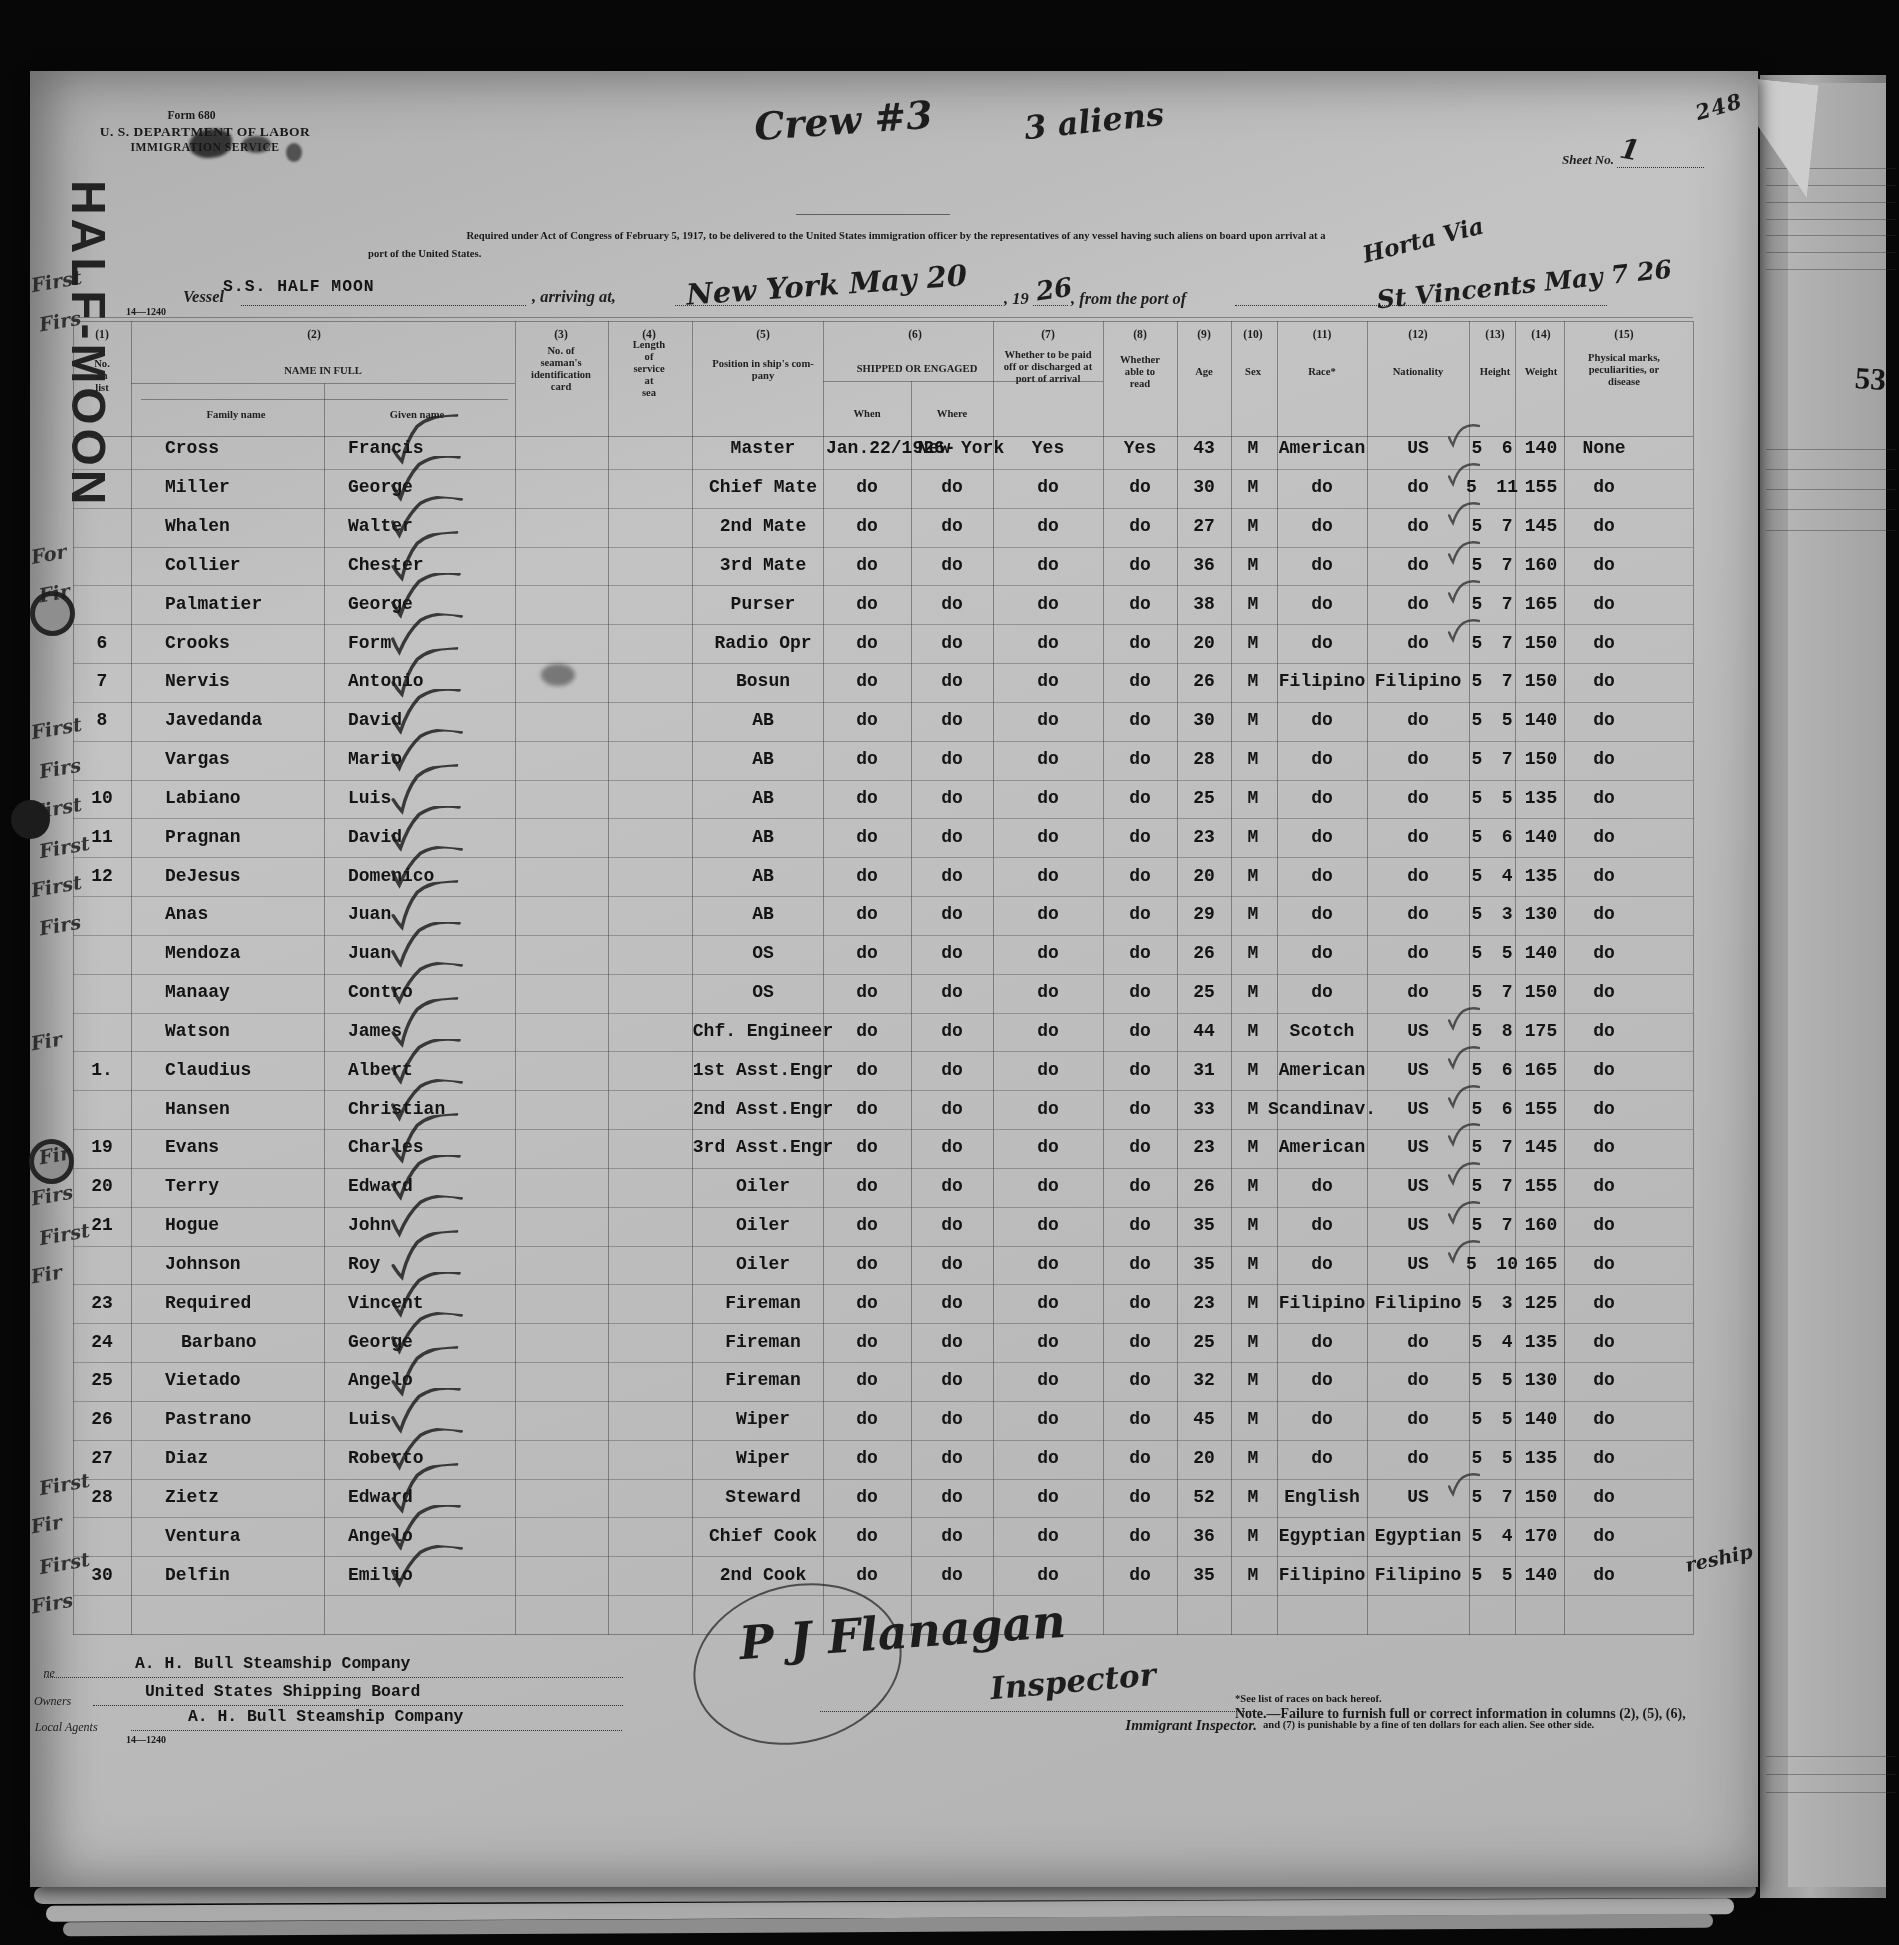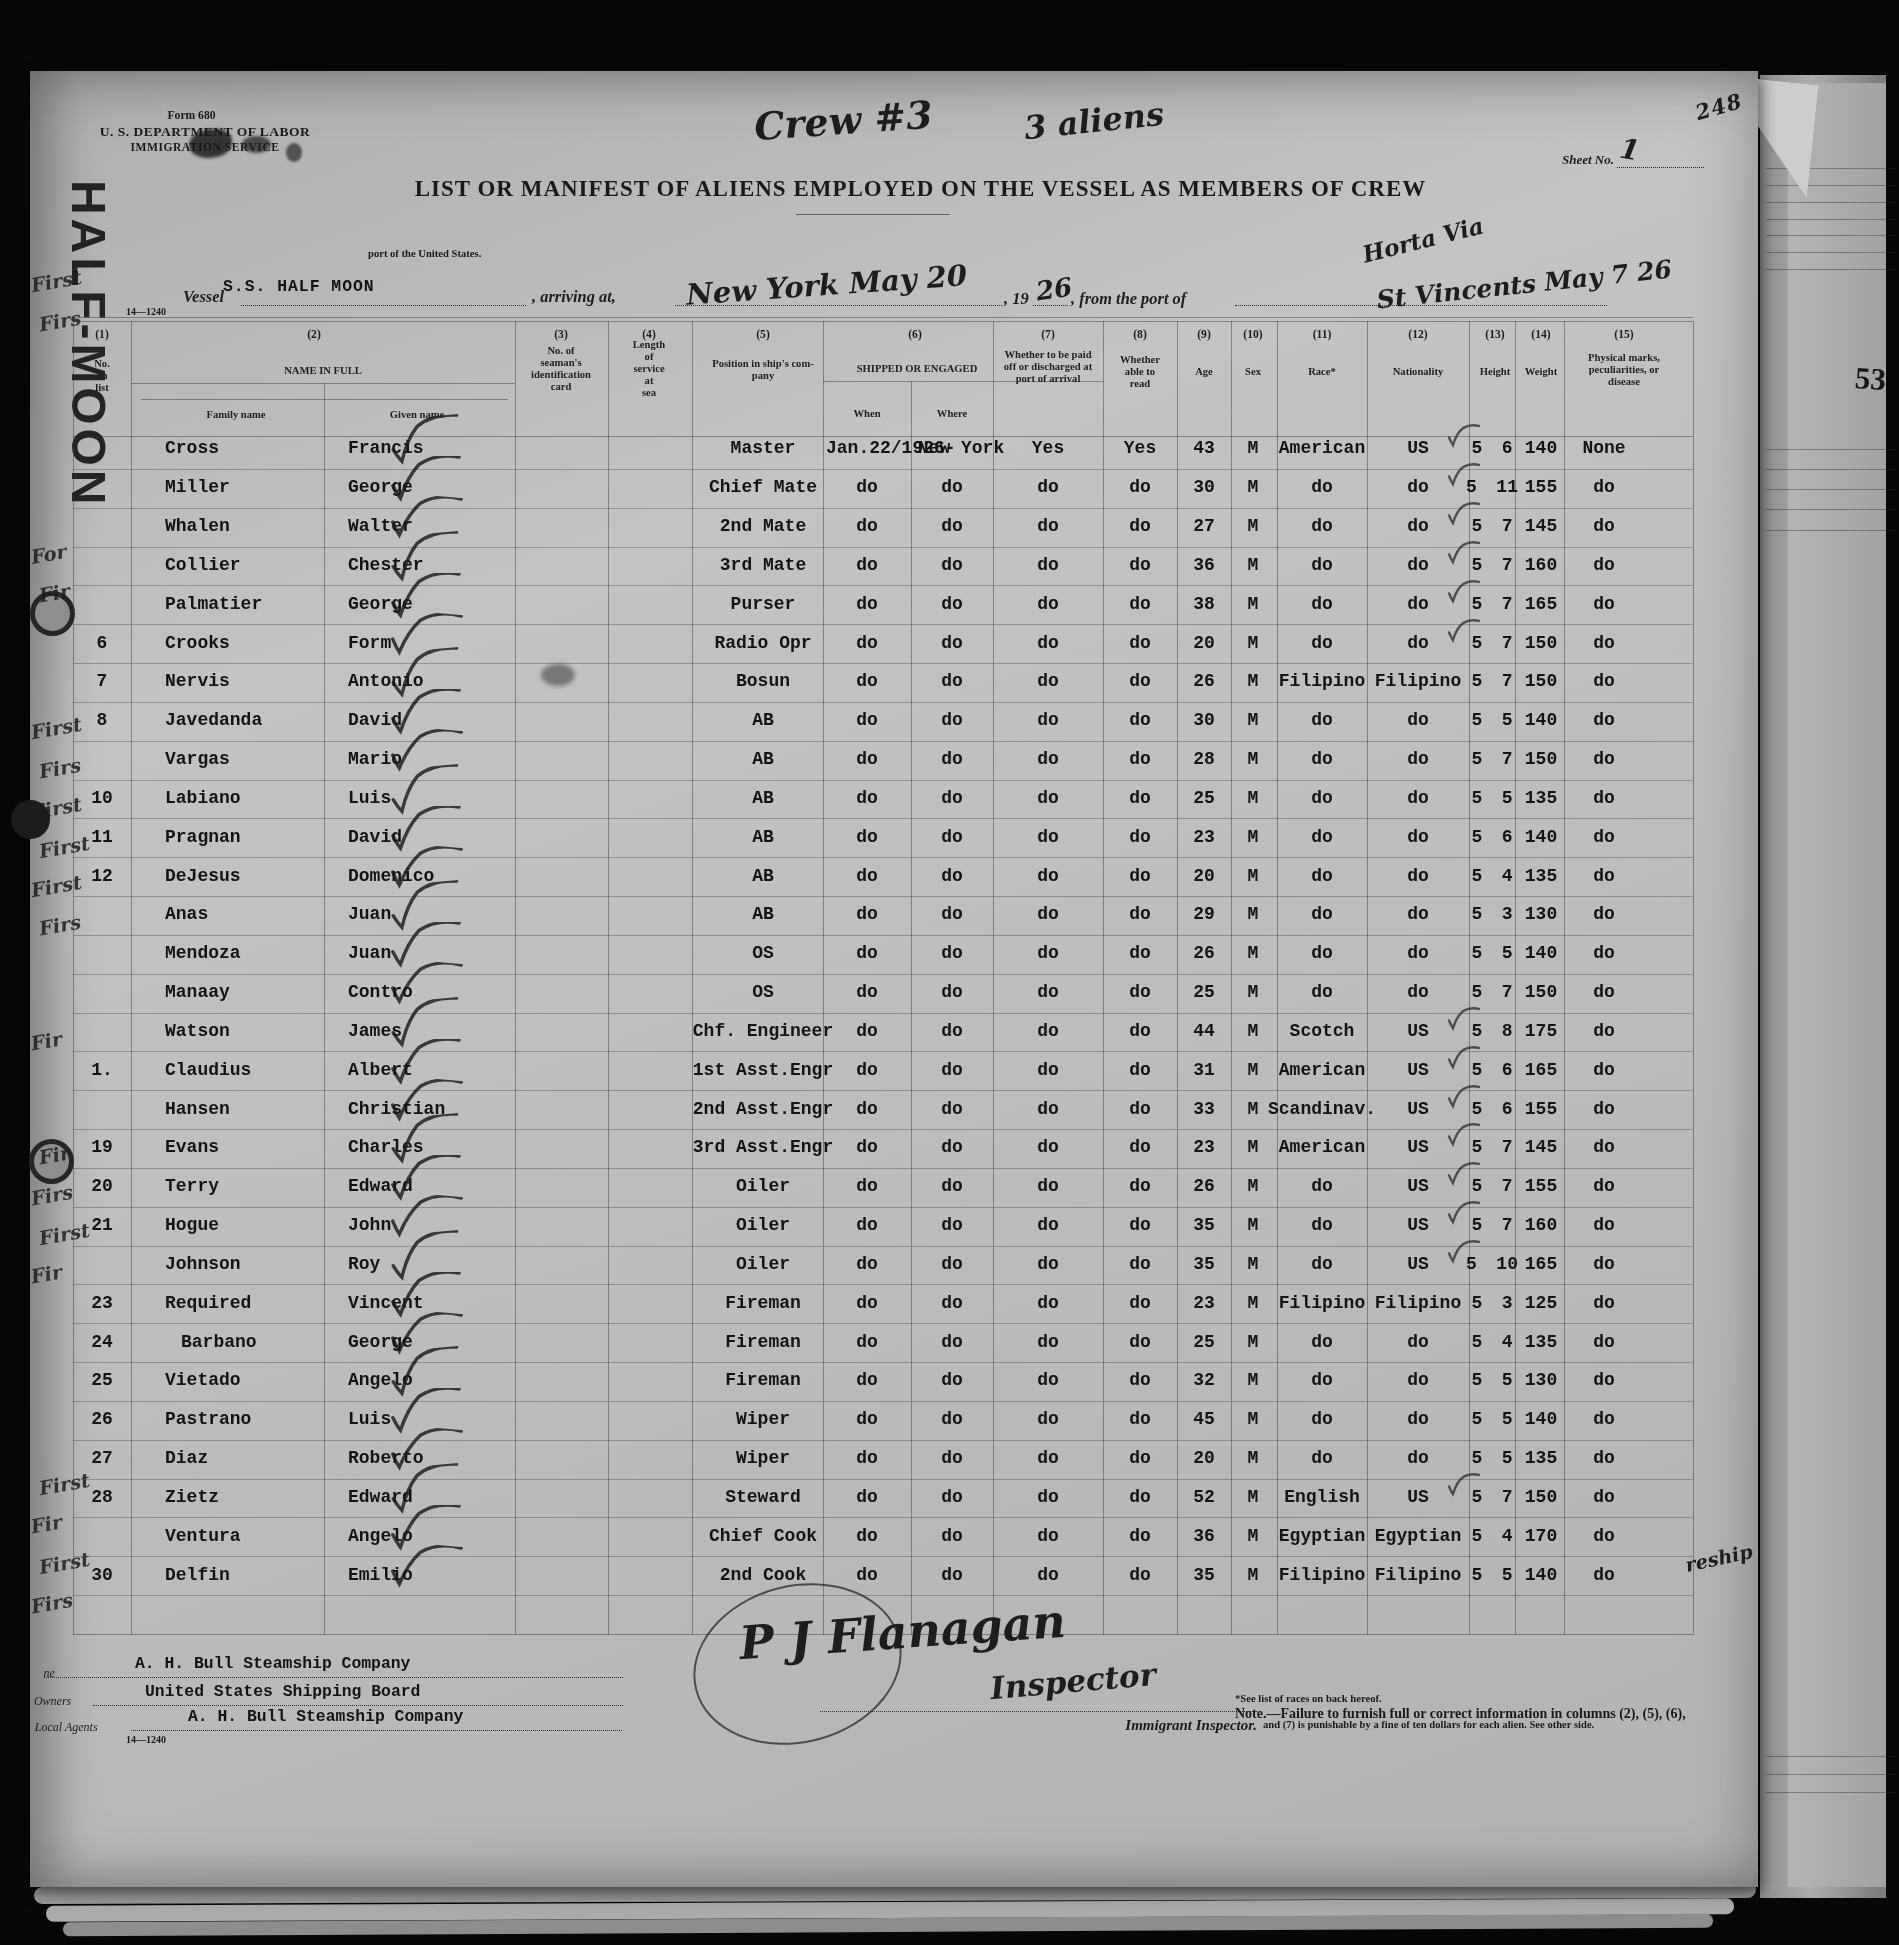--- a/index.html
+++ b/index.html
@@ -97,23 +97,23 @@
     <div class="abs" style="left:256px;top:72px;width:16.4px;height:19.3px;background:#1d1d1d;border-radius:50%;filter:blur(1px);opacity:.65;"></div>
 
     <div class="abs hw" style="left:724px;top:26.5px;font-size:38px;transform:rotate(-4deg);">Crew #3</div>
     <div class="abs hw" style="left:994px;top:31px;font-size:32px;transform:rotate(-6deg);">3 aliens</div>
 
     <div class="abs ps it" style="left:1532px;top:81px;font-size:13px;font-weight:bold;">Sheet No.</div>
     <div class="abs dotline" style="left:1587px;top:96px;width:87px;"></div>
     <div class="abs hw" style="left:1590px;top:62px;font-size:28px;transform:rotate(10deg);">1</div>
     <div class="abs hw" style="left:1665px;top:23px;font-size:21px;transform:rotate(-16deg);letter-spacing:1.4px;">248</div>
 
-    <div class="abs psb" style="left:203px;top:105px;width:1375px;text-align:center;font-size:23px;letter-spacing:1px;white-space:nowrap;">LIST OR MANIFEST OF ALIENS EMPLOYED ON THE VESSEL AS MEMBERS OF CREW</div>
     <div class="abs rule" style="left:766px;top:143px;width:154px;height:1.4px;"></div>
 
+    <div class="abs psb" style="left:111px;top:159px;width:1510px;text-align:center;font-size:10.6px;">Required under Act of Congress of February 5, 1917, to be delivered to the United States immigration officer by the representatives of any vessel having such aliens on board upon arrival at a</div>
     <div class="abs psb" style="left:338px;top:177px;font-size:10.6px;">port of the United States.</div>
 
     <div class="abs mono" style="left:193px;top:206px;font-size:16.4px;letter-spacing:1px;">S.S. HALF MOON</div>
     <div class="abs ps it" style="left:153px;top:216px;font-size:16.4px;font-weight:bold;">Vessel</div>
     <div class="abs dotline" style="left:211px;top:234px;width:285px;"></div>
     <div class="abs ps it" style="left:502px;top:216px;font-size:16.4px;font-weight:bold;">, arriving at,</div>
     <div class="abs dotline" style="left:645px;top:234px;width:327px;"></div>
     <div class="abs hw" style="left:656px;top:197px;font-size:29px;transform:rotate(-4deg);">New York May 20</div>
     <div class="abs ps it" style="left:974px;top:218px;font-size:16.4px;font-weight:bold;">, 19</div>
     <div class="abs dotline" style="left:1003px;top:234px;width:35px;"></div>

